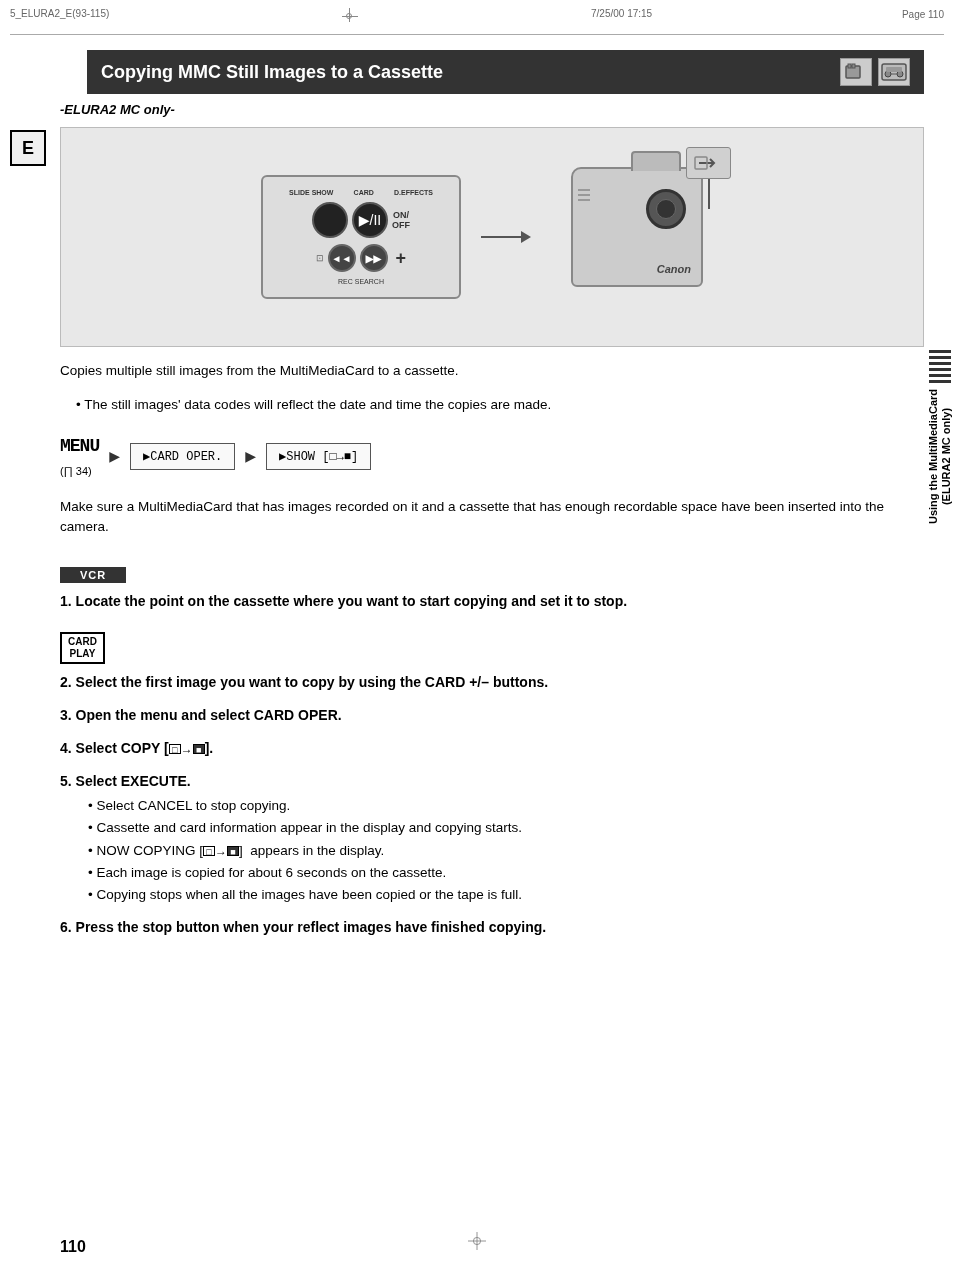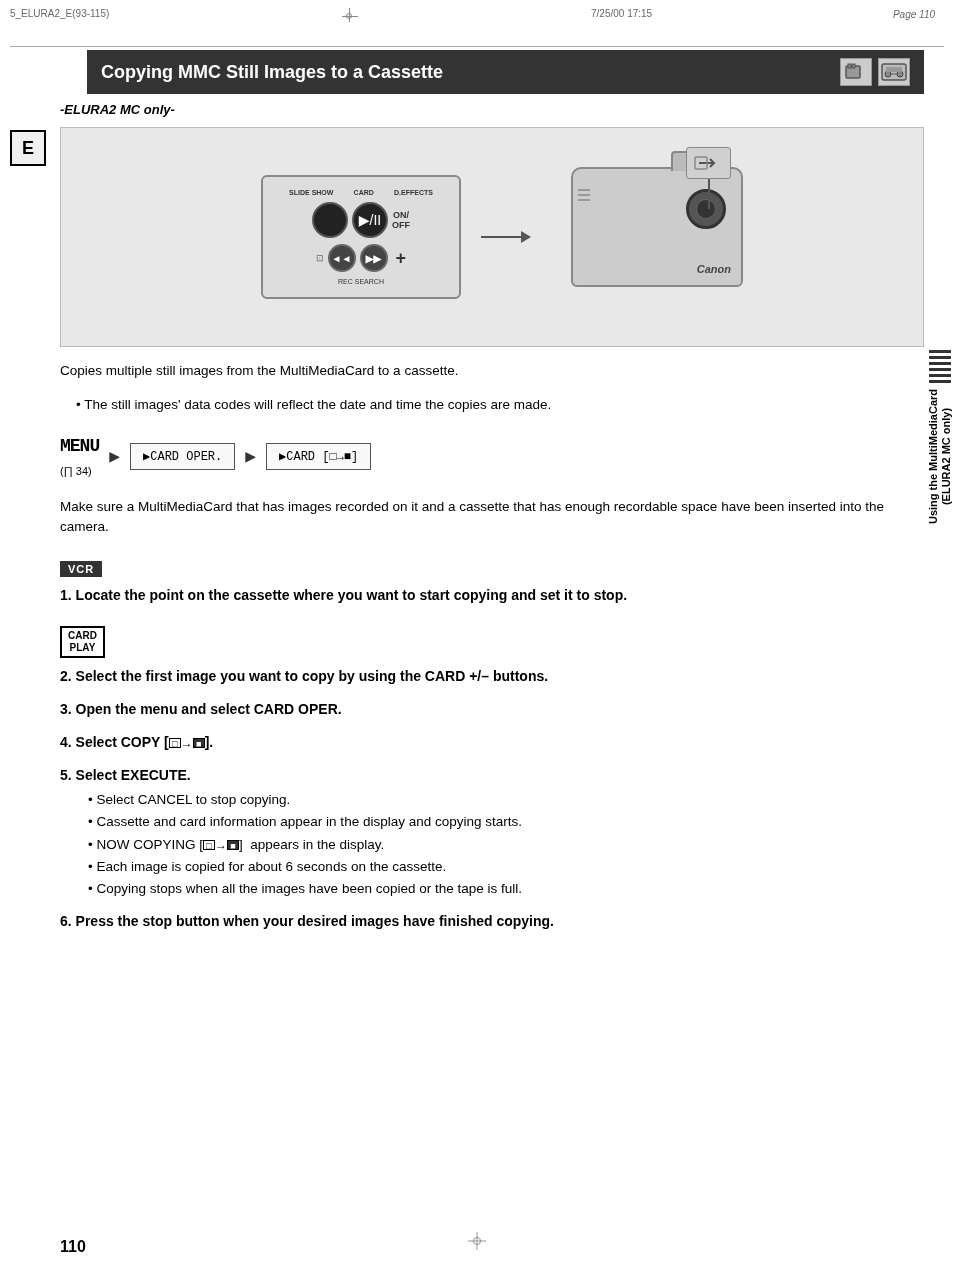--- a/index.html
+++ b/index.html
@@ -18,21 +18,21 @@
     .page-header {
       position: absolute;
       top: 8px;
       left: 10px;
       right: 10px;
       display: flex;
       justify-content: space-between;
       font-size: 11px;
       color: #555;
       border-bottom: 1px solid #aaa;
-      padding-bottom: 20px;
+      padding-bottom: 8px;
     }
 
     
     .side-tab-e {
       position: absolute;
       left: 10px;
       top: 130px;
       width: 36px;
       height: 36px;
       border: 2px solid #000;
@@ -214,23 +214,23 @@
       font-family: 'Courier New', monospace;
     }
 
     
     .vcr-badge {
       display: inline-block;
       background: #333;
       color: #fff;
       font-size: 11px;
       font-weight: bold;
-      padding: 2px 8px;
+      padding: 2px 20px;
       letter-spacing: 1px;
-      margin: 10px 0 8px 0;
+      margin: 16px 0 8px 0;
     }
 
     
     .card-play-badge {
       display: inline-block;
       border: 2px solid #000;
       padding: 2px 6px;
       font-size: 10px;
       font-weight: bold;
       line-height: 1.2;
@@ -340,21 +340,21 @@
 <body>
 
 <div class="page-header">
   <span class="page-header-text">5_ELURA2_E(93-115)</span>
   <div style="position:relative; width:18px; height:18px;">
     <div class="cross-v" style="position:absolute;left:8px;top:0;"></div>
     <div class="cross-h" style="position:absolute;top:8px;left:1px;width:16px;height:1px;background:#888;"></div>
     <div style="width:6px;height:6px;border-radius:50%;border:1px solid #888;position:absolute;top:5px;left:5px;"></div>
   </div>
   <span class="page-header-text">7/25/00 17:15</span>
-  <div style="position:relative; width:60px; text-align:center;font-style:italic;">
+  <div style="position:relative; width:60px; text-align:right;">
     <span class="page-header-text">Page 110</span>
   </div>
 </div>
 
 <div class="side-tab-e">
   <span>E</span>
 </div>
 
 <div class="sidebar-text">
   <div class="sidebar-lines">
@@ -429,21 +429,21 @@
         </div>
       </div>
 
       <div style="display:flex;align-items:center;gap:0;">
         <div style="width:40px;height:2px;background:#555;"></div>
         <div style="width:0;height:0;border-top:6px solid transparent;border-bottom:6px solid transparent;border-left:10px solid #555;"></div>
       </div>
 
       <div style="position:relative;width:180px;height:180px;">
 
-        <div style="position:absolute;top:20px;left:20px;width:172px;height:120px;background:#ccc;border-radius:10px 10px 6px 6px;border:2px solid #888;text-align:right;">
+        <div style="position:absolute;top:20px;left:20px;width:132px;height:120px;background:#ccc;border-radius:10px 10px 6px 6px;border:2px solid #888;text-align:right;">
 
           <div style="position:absolute;right:15px;top:20px;width:40px;height:40px;border-radius:50%;background:#555;border:3px solid #333;">
             <div style="position:absolute;top:50%;left:50%;transform:translate(-50%,-50%);width:20px;height:20px;border-radius:50%;background:#333;border:1px solid #666;"></div>
           </div>
 
           <div style="position:absolute;top:-18px;right:20px;width:50px;height:20px;background:#bbb;border-radius:4px 4px 0 0;border:2px solid #888;border-bottom:none;"></div>
 
           <div style="position:absolute;bottom:10px;right:10px;font-style:italic;font-weight:bold;font-size:11px;color:#444;">Canon</div>
 
           <div style="position:absolute;left:5px;top:20px;display:flex;flex-direction:column;gap:3px;">
@@ -472,21 +472,21 @@
 
   
   <div class="menu-flow-row">
     <div class="menu-label-block">
       <span class="menu-bold">MENU</span>
       <span class="menu-sub">(∏ 34)</span>
     </div>
     <span class="flow-arrow">▶</span>
     <div class="flow-box">▶CARD OPER.</div>
     <span class="flow-arrow">▶</span>
-    <div class="flow-box">▶CARD [□→■]</div>
+    <div class="flow-box">▶SHOW [□→■]</div>
   </div>
 
   
   <div class="description-text">Make sure a MultiMediaCard that has images recorded on it and a cassette that has enough recordable space have been inserted into the camera.</div>
 
   
   <div class="vcr-badge">VCR</div>
 
   
   <div class="step">
@@ -538,21 +538,21 @@
       <div class="sub-bullet">NOW COPYING [<span class="box-symbol">□</span><span class="arrow-sym">→</span><span class="box-symbol" style="background:#333;color:#fff;">■</span>]&nbsp; appears in the display.</div>
       <div class="sub-bullet">Each image is copied for about 6 seconds on the cassette.</div>
       <div class="sub-bullet">Copying stops when all the images have been copied or the tape is full.</div>
     </div>
   </div>
 
   
   <div class="step">
     <div class="step-heading">
       <span>6.</span>
-      <strong>Press the stop button when your desired images have finished copying.</strong>
+      <strong>Press the stop button when your reflect images have finished copying.</strong>
     </div>
   </div>
 
 </div>
 
 <div class="page-number">110</div>
 
 <div class="bottom-crosshair">
   <svg width="20" height="20" viewBox="0 0 20 20">
     <line x1="10" y1="0" x2="10" y2="20" stroke="#888" stroke-width="1"></line>

